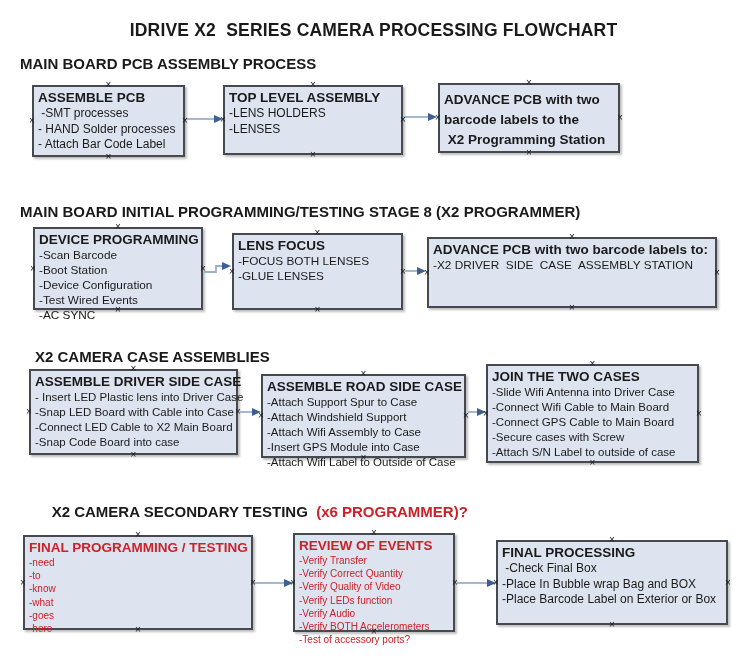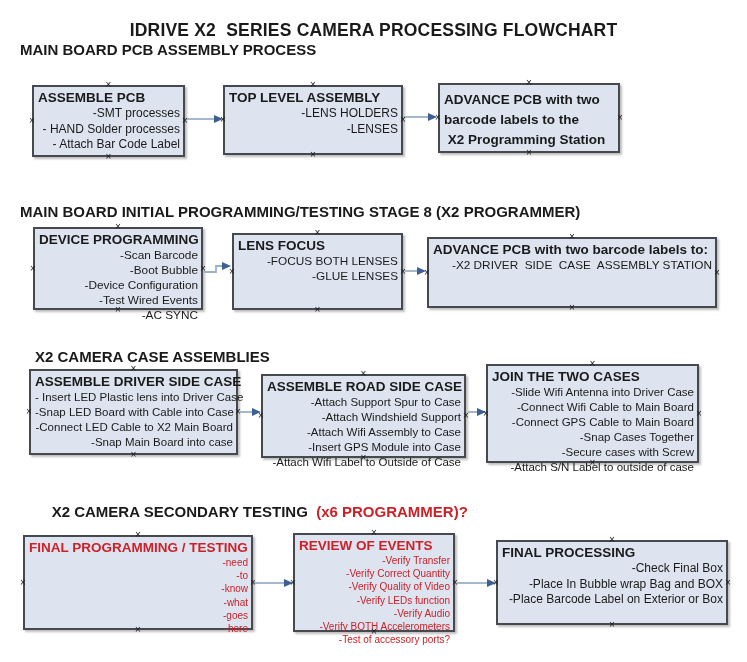--- a/index.html
+++ b/index.html
@@ -26,21 +26,21 @@
   .sec-heading .hl-red{color:var(--red-text);}
   .box{
     position:absolute;box-sizing:border-box;
     background:var(--box-fill);
     border:2px solid var(--box-border);
     box-shadow:1.5px 1.5px 2px rgba(110,110,110,.45);
     padding:2px 3px 0 4px;
     overflow:visible;
   }
   .box-title{font-weight:bold;font-size:13.5px;line-height:17px;white-space:pre;color:var(--black-text);}
-  .box-item{font-size:12px;line-height:15.5px;white-space:pre;color:var(--black-text);text-align:right;}
+  .box-item{font-size:12px;line-height:15.5px;white-space:pre;color:var(--black-text);}
   .items-15 .box-item{line-height:15px;font-size:11.8px;}
   .items-c .box-item{line-height:15px;font-size:11.5px;}
   .items-tight .box-item{line-height:13.2px;font-size:10px;}
   .big-lines .box-title{line-height:20px;}
   .big-lines{padding-top:5px;}
   .red .box-title,.red .box-item{color:var(--red-text);}
   
   .h{
     position:absolute;font-size:10px;line-height:10px;color:var(--handle-color);
     z-index:3;pointer-events:none;font-weight:400;
@@ -53,21 +53,21 @@
   svg.arrows .arrow{stroke:var(--arrow-line);stroke-width:1.8;fill:none;marker-end:url(#ah);}
   svg.arrows #ah path{fill:var(--arrow-head);}
 </style>
 </head>
 <body>
 
 <div class="canvas">
 
   <div class="page-title">IDRIVE X2  SERIES CAMERA PROCESSING FLOWCHART</div>
 
-  <div class="sec-heading" style="left:20px;top:41px">MAIN BOARD PCB ASSEMBLY PROCESS</div>
+  <div class="sec-heading" style="left:20px;top:55px">MAIN BOARD PCB ASSEMBLY PROCESS</div>
 
   <div class="box" style="left:32px;top:85px;width:153px;height:72px">
     <span class="h ht">×</span>
     <span class="h hb">×</span>
     <span class="h hleft">×</span>
     <span class="h hright">×</span>
     <div class="box-title">ASSEMBLE PCB</div>
     <div class="box-item"> -SMT processes</div>
     <div class="box-item">- HAND Solder processes</div>
     <div class="box-item">- Attach Bar Code Label</div>
@@ -95,21 +95,21 @@
 
   <div class="sec-heading" style="left:20px;top:203px">MAIN BOARD INITIAL PROGRAMMING/TESTING STAGE 8 (X2 PROGRAMMER)</div>
 
   <div class="box items-15" style="left:33px;top:227px;width:170px;height:83px">
     <span class="h ht">×</span>
     <span class="h hb">×</span>
     <span class="h hleft">×</span>
     <span class="h hright">×</span>
     <div class="box-title">DEVICE PROGRAMMING</div>
     <div class="box-item">-Scan Barcode</div>
-    <div class="box-item">-Boot Bubble</div>
+    <div class="box-item">-Boot Station</div>
     <div class="box-item">-Device Configuration</div>
     <div class="box-item">-Test Wired Events</div>
     <div class="box-item">-AC SYNC</div>
   </div>
 
   <div class="box items-15" style="left:232px;top:233px;width:171px;height:77px">
     <span class="h ht">×</span>
     <span class="h hb">×</span>
     <span class="h hleft">×</span>
     <span class="h hright">×</span>
@@ -131,21 +131,21 @@
 
   <div class="box items-c" style="left:29px;top:369px;width:209px;height:86px">
     <span class="h ht">×</span>
     <span class="h hb">×</span>
     <span class="h hleft">×</span>
     <span class="h hright">×</span>
     <div class="box-title">ASSEMBLE DRIVER SIDE CASE</div>
     <div class="box-item">- Insert LED Plastic lens into Driver Case</div>
     <div class="box-item">-Snap LED Board with Cable into Case</div>
     <div class="box-item">-Connect LED Cable to X2 Main Board</div>
-    <div class="box-item">-Snap Main Board into case</div>
+    <div class="box-item">-Snap Code Board into case</div>
   </div>
 
   <div class="box items-c" style="left:261px;top:374px;width:205px;height:84px">
     <span class="h ht">×</span>
     <span class="h hb">×</span>
     <span class="h hleft">×</span>
     <span class="h hright">×</span>
     <div class="box-title">ASSEMBLE ROAD SIDE CASE</div>
     <div class="box-item">-Attach Support Spur to Case</div>
     <div class="box-item">-Attach Windshield Support</div>
@@ -156,21 +156,20 @@
 
   <div class="box items-c" style="left:486px;top:364px;width:213px;height:99px">
     <span class="h ht">×</span>
     <span class="h hb">×</span>
     <span class="h hleft">×</span>
     <span class="h hright">×</span>
     <div class="box-title">JOIN THE TWO CASES</div>
     <div class="box-item">-Slide Wifi Antenna into Driver Case</div>
     <div class="box-item">-Connect Wifi Cable to Main Board</div>
     <div class="box-item">-Connect GPS Cable to Main Board</div>
-    <div class="box-item">-Snap Cases Together</div>
     <div class="box-item">-Secure cases with Screw</div>
     <div class="box-item">-Attach S/N Label to outside of case</div>
   </div>
 
   <div class="sec-heading" style="left:35px;top:486px">
     <span>X2 CAMERA SECONDARY TESTING  </span><span class="hl-red">(x6 PROGRAMMER)?</span>
   </div>
 
   <div class="box red items-tight" style="left:23px;top:535px;width:230px;height:95px">
     <span class="h ht">×</span>

